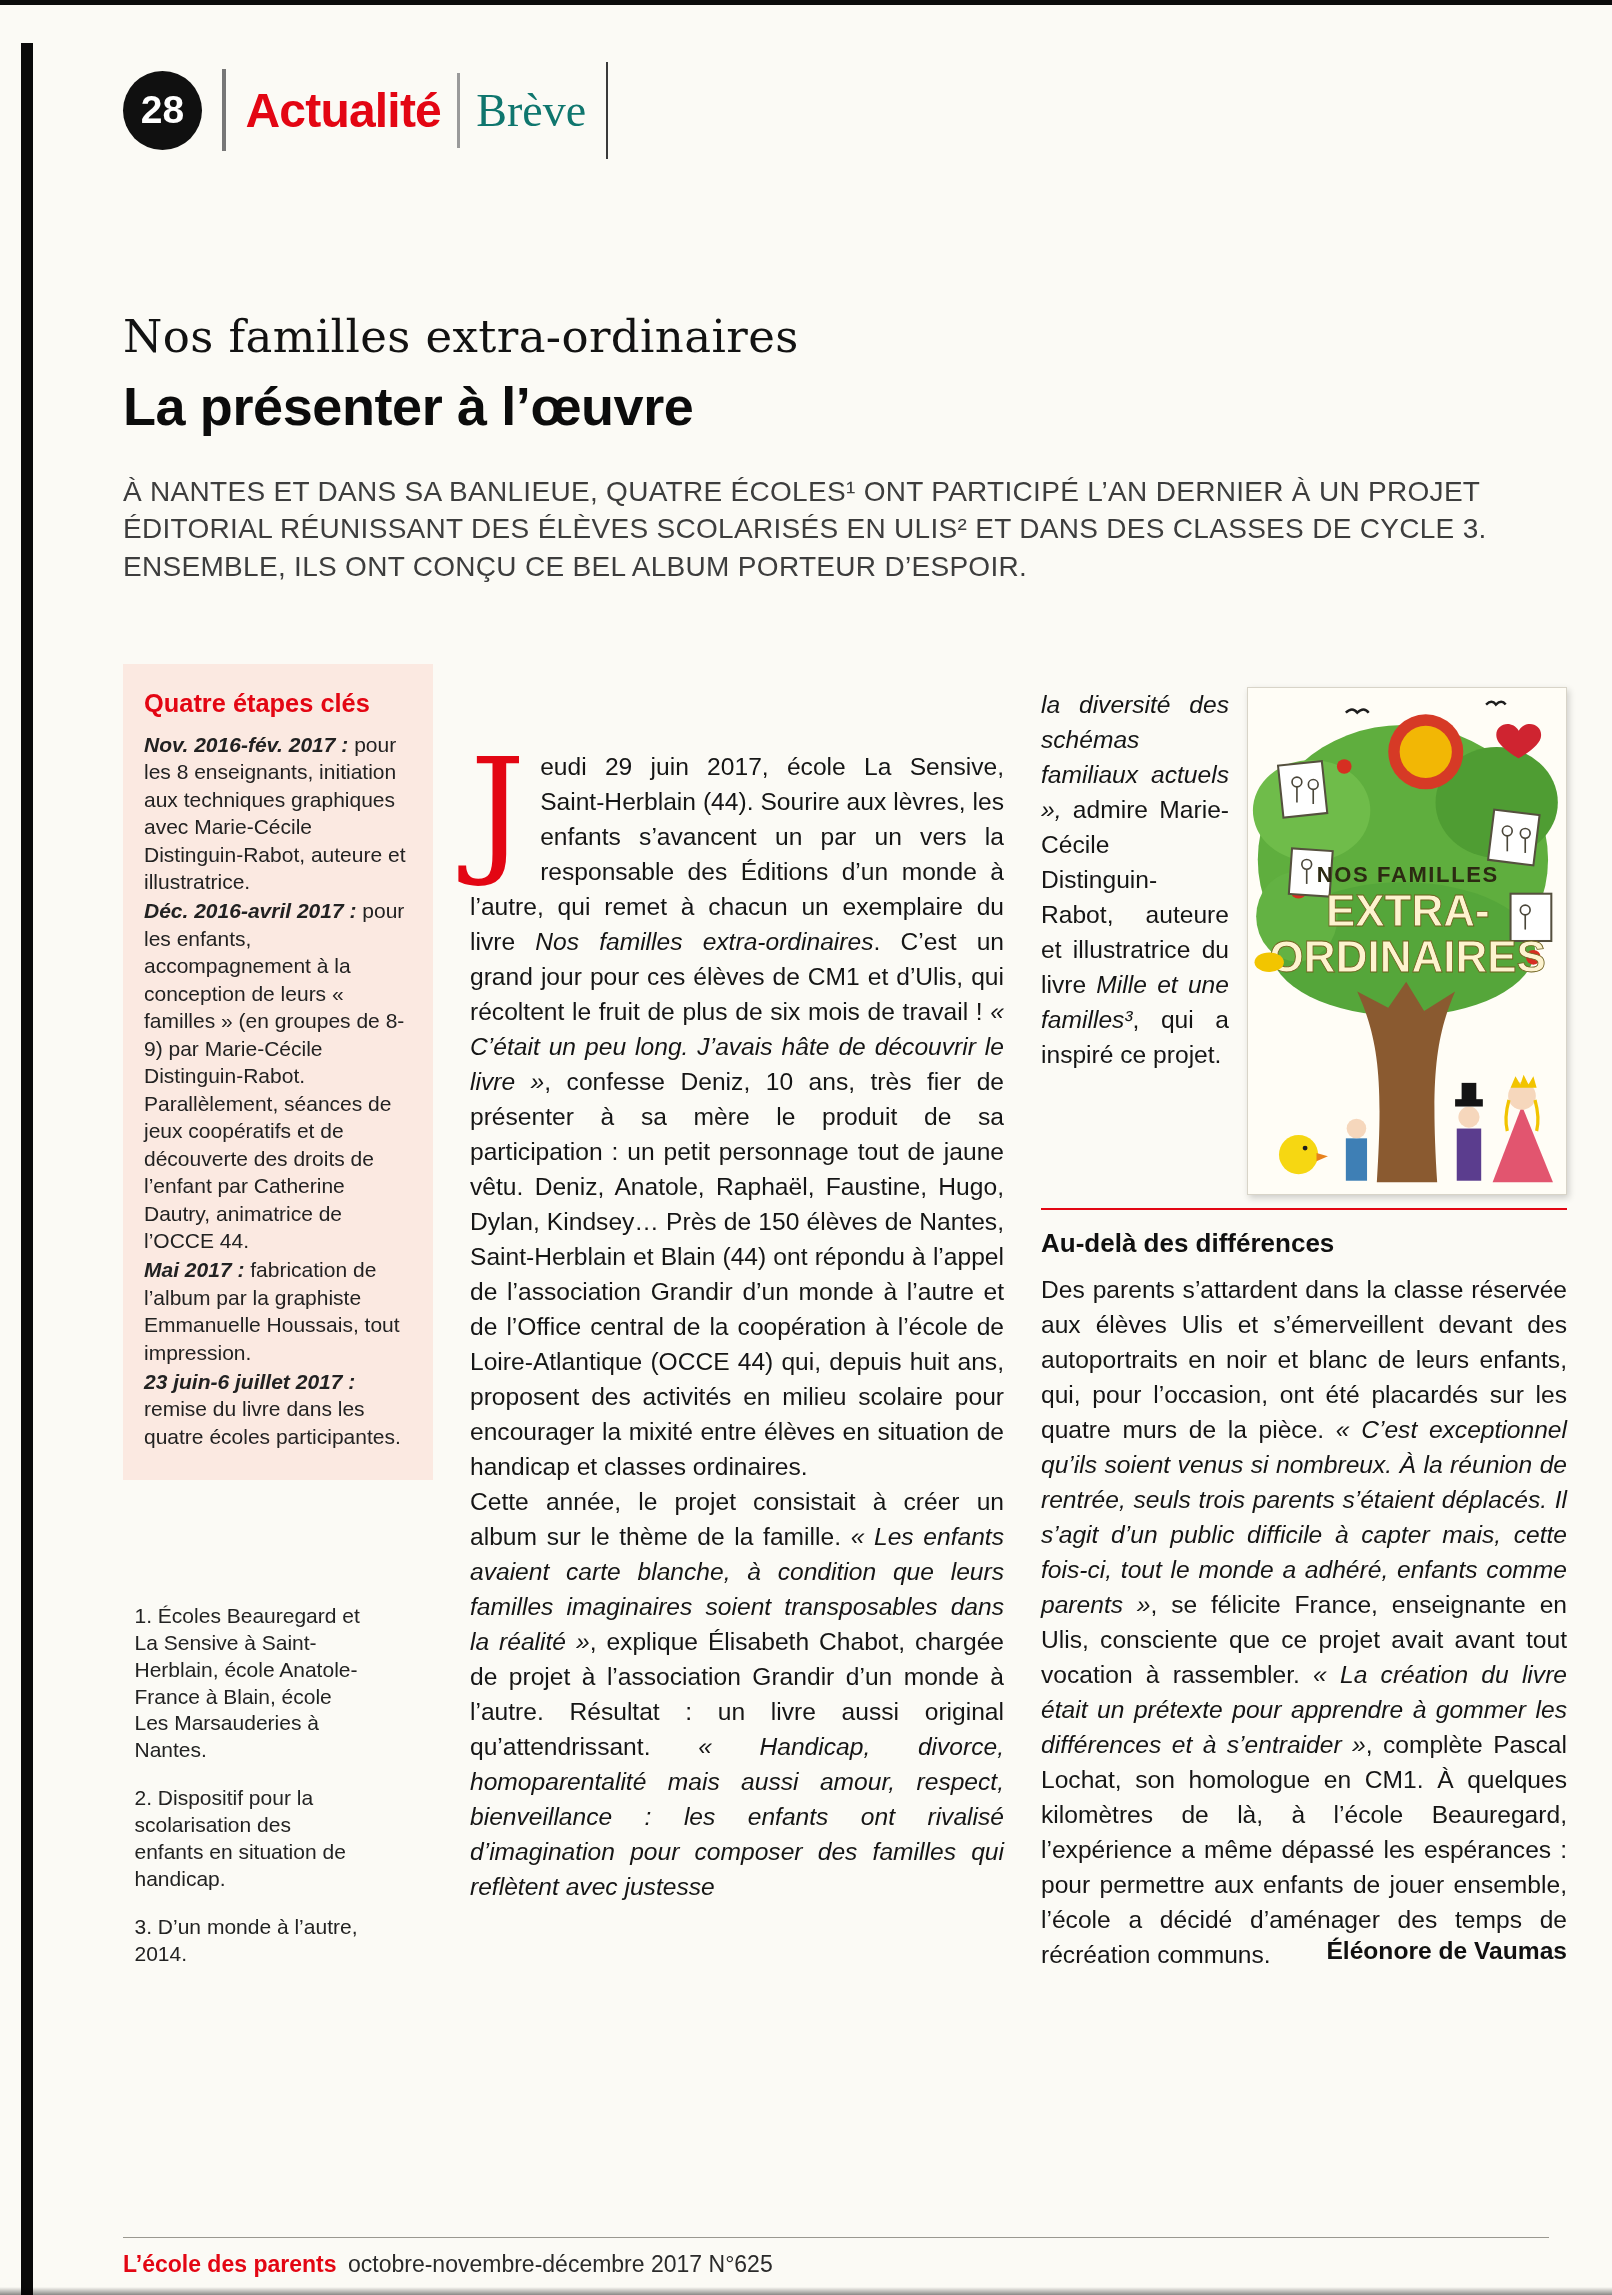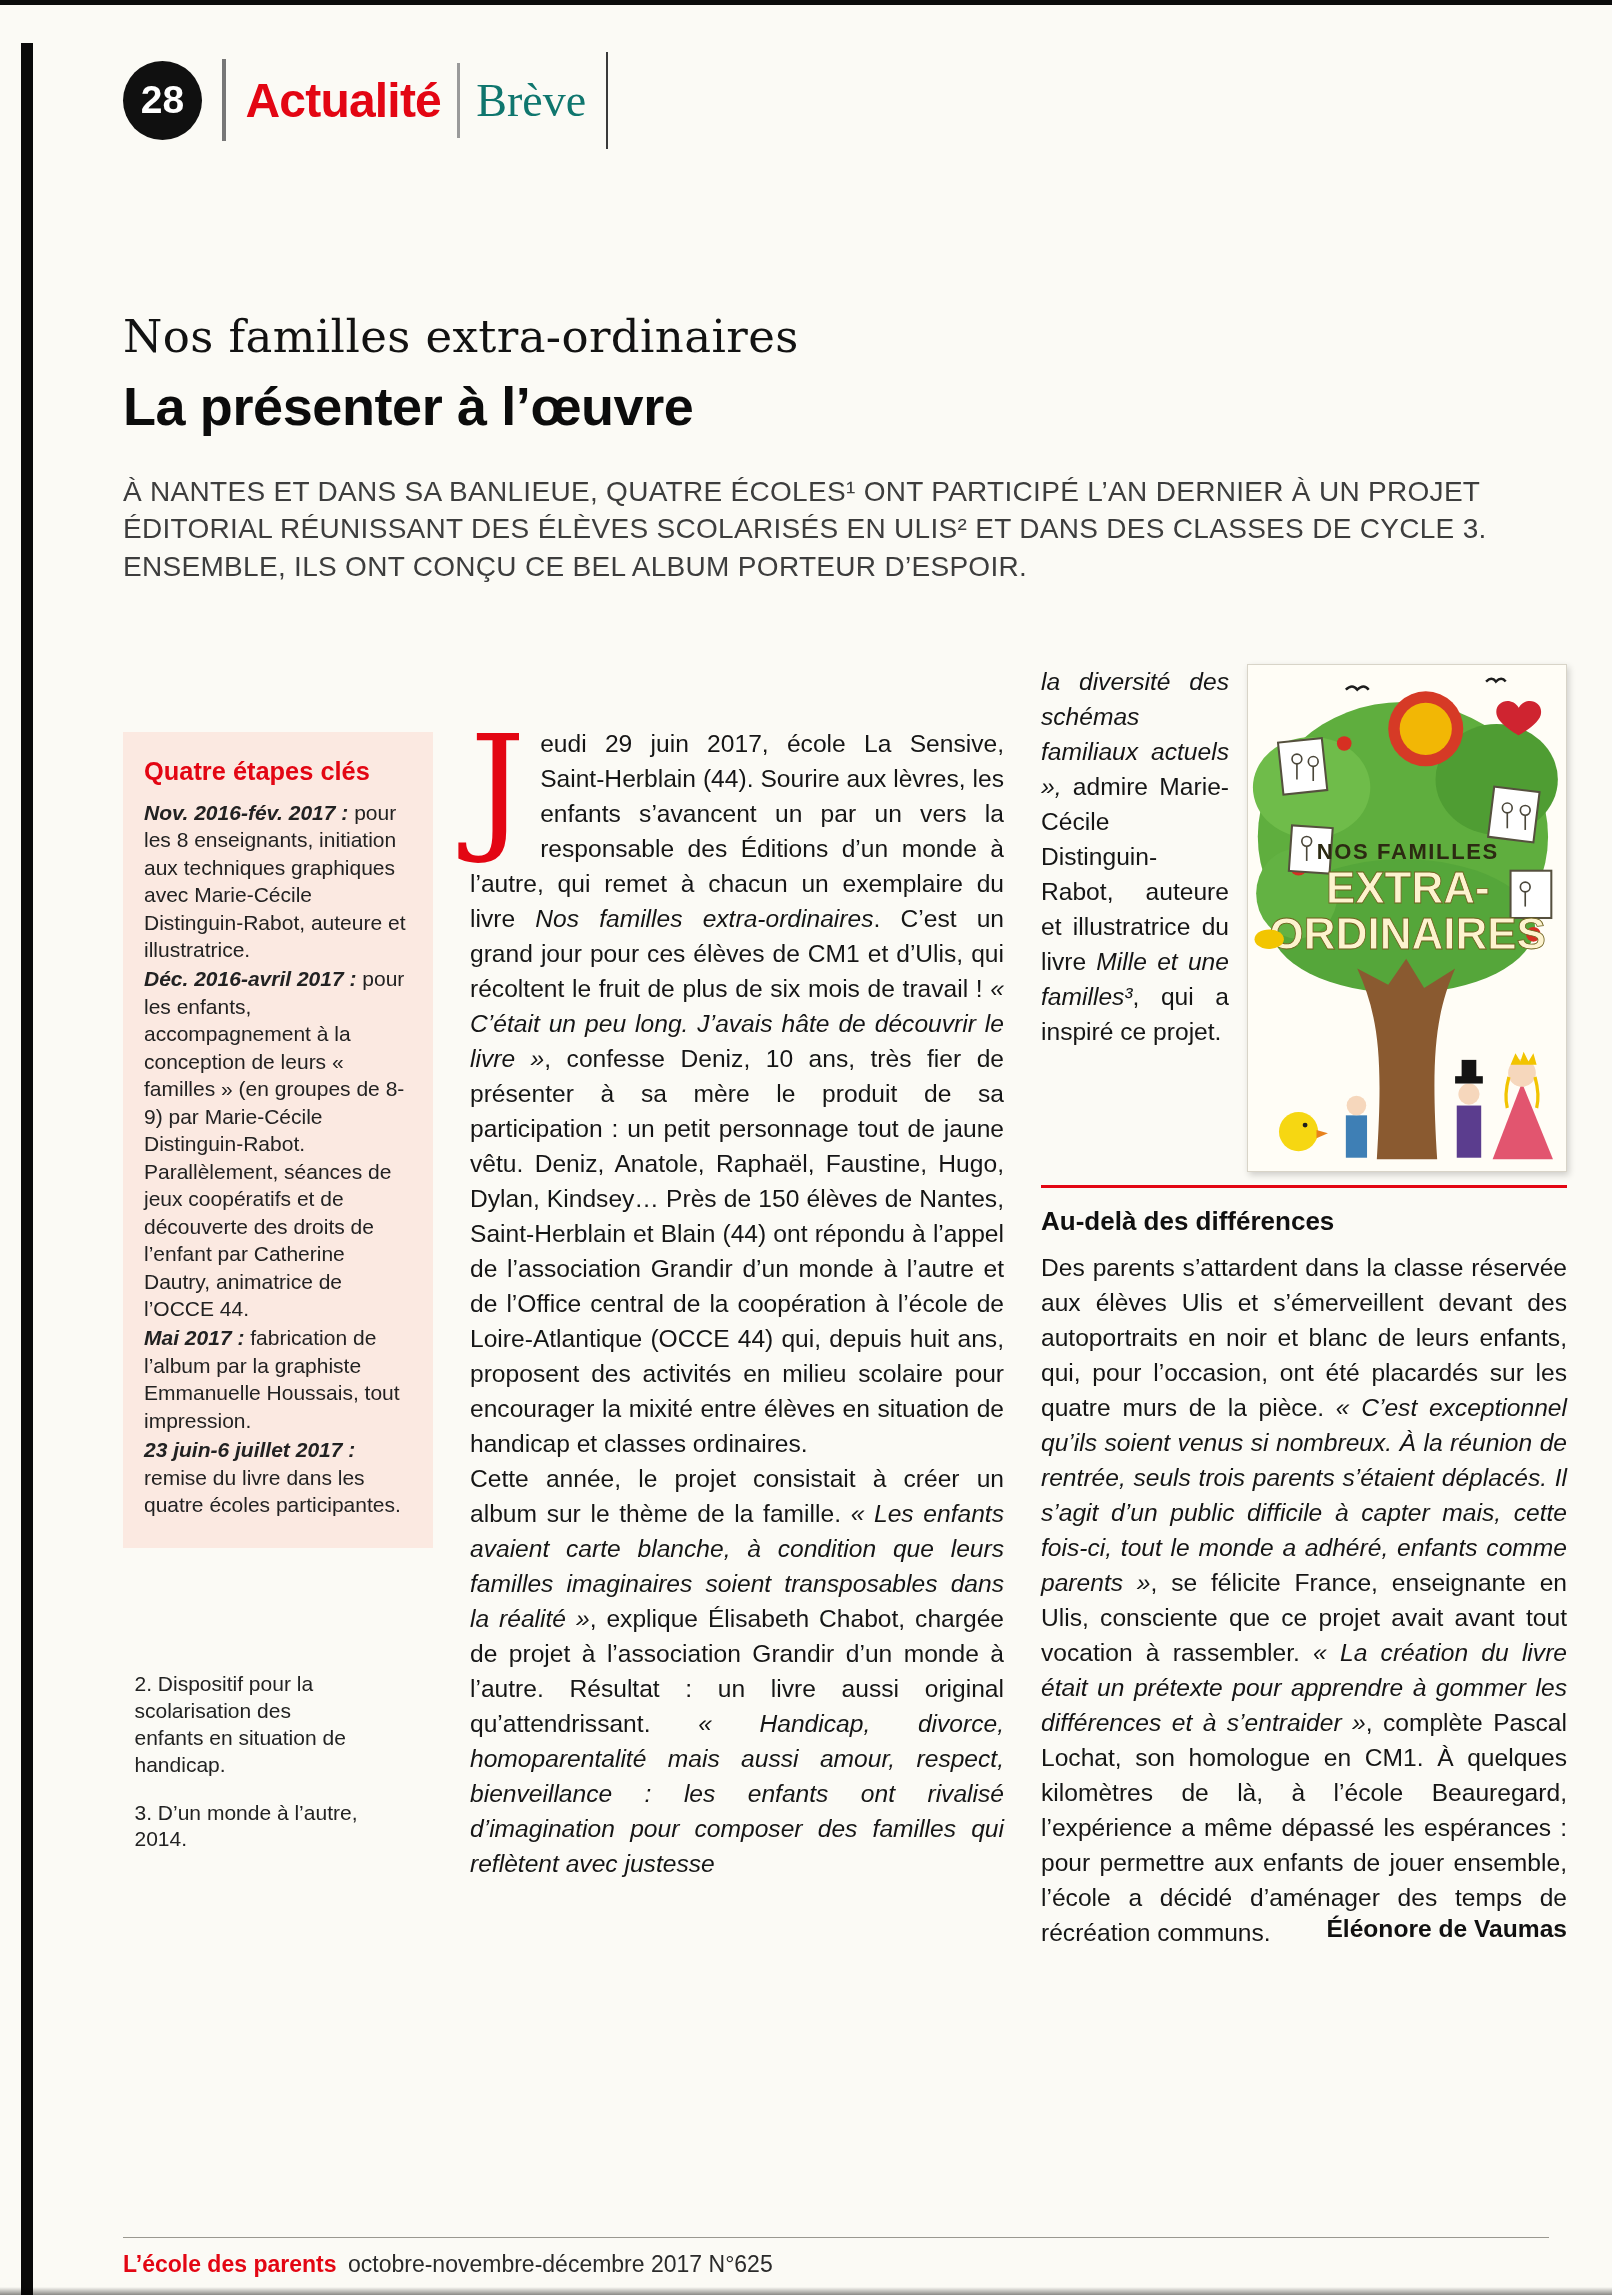--- a/index.html
+++ b/index.html
@@ -13,21 +13,21 @@
   html,body{background:#e9e7e1;}
   body{font-family:"Liberation Sans", sans-serif;color:var(--ink);}
   .page{position:relative;width:1613px;height:2295px;background:var(--paper);overflow:hidden;margin:0 auto;}
 
   
   .scan-top{position:absolute;left:0;top:0;width:100%;height:4.9px;background:#0c0c0c;}
   .scan-left{position:absolute;left:21px;top:43px;width:11.5px;height:2253px;background:#0a0a0a;}
   .scan-bottom{position:absolute;left:0;bottom:0;width:100%;height:8.2px;background:linear-gradient(to bottom, rgba(0,0,0,0), rgba(0,0,0,0.45));}
 
   
-  .masthead{position:absolute;left:123px;top:51px;display:flex;align-items:center;height:98px;}
+  .masthead{position:absolute;left:123px;top:61px;display:flex;align-items:center;height:98px;}
   .page-num{width:79px;height:79px;border-radius:50%;background:#101010;color:#fff;font-size:39px;font-weight:700;display:flex;align-items:center;justify-content:center;}
   .mh-div{background:#777;width:4.1px;height:82px;margin:0 19.7px;}
   .mh-div.thin{width:2.5px;background:#9a9a9a;height:75px;margin:0 16.4px;}
   .mh-div.tall{width:2.5px;background:#3a3a3a;height:97px;margin:0 0 0 19.7px;}
   .section-label{color:var(--accent);font-size:48px;font-weight:700;letter-spacing:-0.8px;}
   .rubric-label{font-family:Liberation Serif, serif;font-size:46px;color:#0f766e;}
 
   
   .title-block{position:absolute;left:123px;top:310px;width:1393px;}
   .kicker{font-family:"DejaVu Serif", serif;font-weight:400;font-size:45px;color:#121212;letter-spacing:0.4px;margin-bottom:11.5px;}
@@ -93,20 +93,21 @@
 
     <aside class="col1">
       <div class="keybox">
         <h3>Quatre étapes clés</h3>
         <p class="step"><span class="date">Nov. 2016-fév. 2017 :</span> <span>pour les 8 enseignants, initiation aux techniques graphiques avec Marie-Cécile Distinguin-Rabot, auteure et illustratrice.</span></p>
         <p class="step"><span class="date">Déc. 2016-avril 2017 :</span> <span>pour les enfants, accompagnement à la conception de leurs « familles » (en groupes de 8-9) par Marie-Cécile Distinguin-Rabot. Parallèlement, séances de jeux coopératifs et de découverte des droits de l’enfant par Catherine Dautry, animatrice de l’OCCE 44.</span></p>
         <p class="step"><span class="date">Mai 2017 :</span> <span>fabrication de l’album par la graphiste Emmanuelle Houssais, tout impression.</span></p>
         <p class="step"><span class="date">23 juin-6 juillet 2017 :</span> <span>remise du livre dans les quatre écoles participantes.</span></p>
       </div>
       <div class="footnotes">
+        <p><span>1. Écoles Beauregard et La Sensive à Saint-Herblain, école Anatole-France à Blain, école Les Marsauderies à Nantes.</span></p>
         <p><span>2. Dispositif pour la scolarisation des enfants en situation de handicap.</span></p>
         <p><span>3. </span><span class="it">D’un monde à l’autre</span><span>, 2014.</span></p>
       </div>
     </aside>
 
     <div class="col2">
       <p class="body-p"><span class="dropcap">J</span><span><span>eudi 29 juin 2017, école La Sensive, Saint-Herblain (44). Sourire aux lèvres, les enfants s’avancent un par un vers la responsable des Éditions d’un monde à l’autre, qui remet à chacun un exemplaire du livre </span><span class="it">Nos familles extra-ordinaires</span><span>. C’est un grand jour pour ces élèves de CM1 et d’Ulis, qui récoltent le fruit de plus de six mois de travail ! </span><span class="it">« C’était un peu long. J’avais hâte de découvrir le livre »</span><span>, confesse Deniz, 10 ans, très fier de présenter à sa mère le produit de sa participation : un petit personnage tout de jaune vêtu. Deniz, Anatole, Raphaël, Faustine, Hugo, Dylan, Kindsey… Près de 150 élèves de Nantes, Saint-Herblain et Blain (44) ont répondu à l’appel de l’association Grandir d’un monde à l’autre et de l’Office central de la coopération à l’école de Loire-Atlantique (OCCE 44) qui, depuis huit ans, proposent des activités en milieu scolaire pour encourager la mixité entre élèves en situation de handicap et classes ordinaires.</span></span></p>
       <p class="body-p"><span>Cette année, le projet consistait à créer un album sur le thème de la famille. </span><span class="it">« Les enfants avaient carte blanche, à condition que leurs familles imaginaires soient transposables dans la réalité »</span><span>, explique Élisabeth Chabot, chargée de projet à l’association Grandir d’un monde à l’autre. Résultat : un livre aussi original qu’attendrissant. </span><span class="it">« Handicap, divorce, homoparentalité mais aussi amour, respect, bienveillance : les enfants ont rivalisé d’imagination pour composer des familles qui reflètent avec justesse</span></p>
     </div>
 

